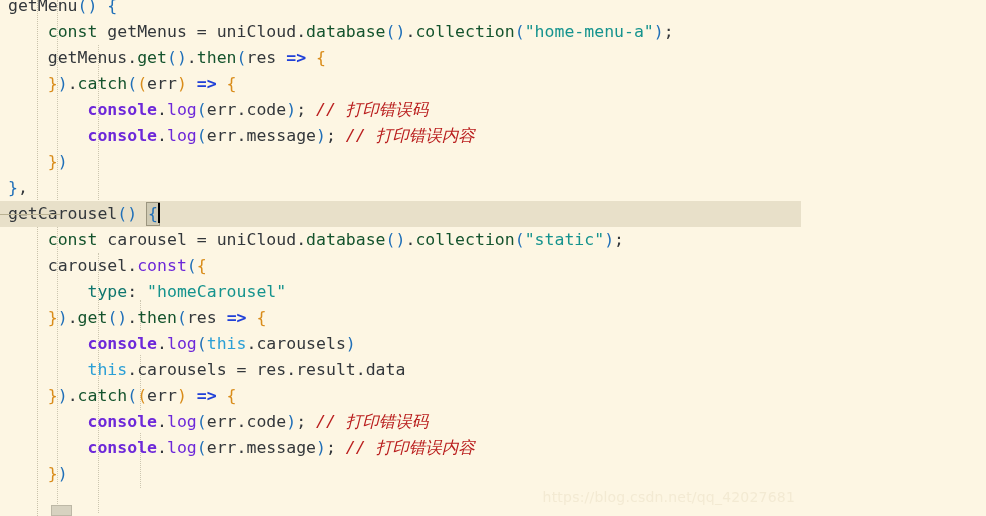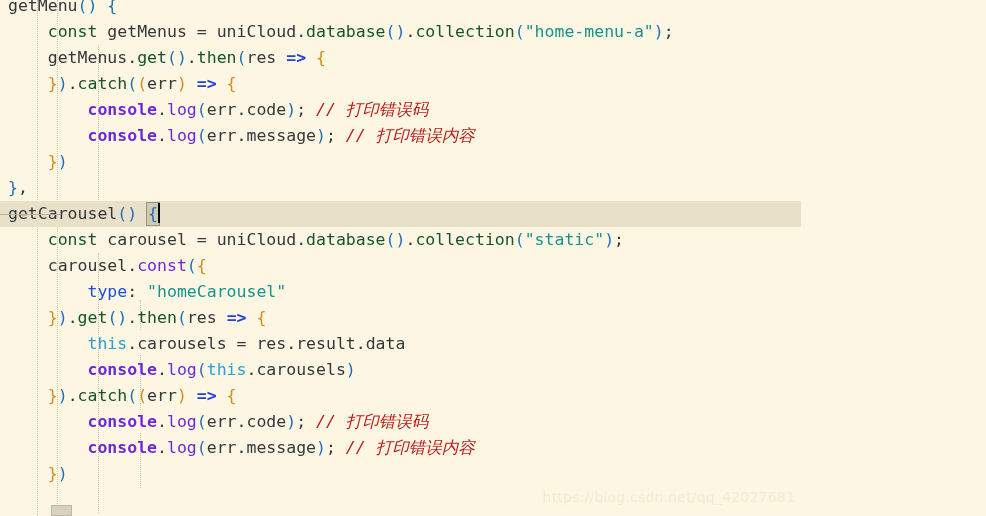--- a/index.html
+++ b/index.html
@@ -67,21 +67,21 @@
     border-top: 1px solid #b9b192;
   }
 
   
   .kw        { color: #14532d; }      
   .this      { color: #2a9fd6; }                          
   .fn        { color: #14532d; }                          
   .method    { color: #6d28d9; }                          
   .obj       { color: #6d28d9; font-weight: bold; }       
   .str       { color: #15938e; }                          
-  .key       { color: #1d4ed8; }                          
+  .key       { color: #0f766e; }                          
   .arrow     { color: #2040d8; font-weight: bold; }       
   .cmt       { color: #b91c1c; font-style: italic; }      
   .p1        { color: #1f6fb8; }                          
   .p2        { color: #d98c1a; }                          
   .plain     { color: #33373b; }
 
   
   .bracematch {
     display: inline-block;
     background: #cfcab4;
@@ -159,23 +159,23 @@
     <div class="line current"><span class="plain">getCarousel</span><span class="p1">()</span><span> </span><span class="p1 bracematch">{</span><span class="caret"></span></div>
 
     <div class="line">    <span class="kw">const</span><span> </span><span class="plain">carousel</span><span> </span><span class="plain">=</span><span> </span><span class="plain">uniCloud</span><span class="plain">.</span><span class="fn">database</span><span class="p1">()</span><span class="plain">.</span><span class="fn">collection</span><span class="p1">(</span><span class="str">"static"</span><span class="p1">)</span><span class="plain">;</span></div>
 
     <div class="line">    <span class="plain">carousel</span><span class="plain">.</span><span class="method">const</span><span class="p1">(</span><span class="p2">{</span></div>
 
     <div class="line">        <span class="key">type</span><span class="plain">:</span><span> </span><span class="str">"homeCarousel"</span></div>
 
     <div class="line">    <span class="p2">}</span><span class="p1">)</span><span class="plain">.</span><span class="fn">get</span><span class="p1">()</span><span class="plain">.</span><span class="fn">then</span><span class="p1">(</span><span class="plain">res</span><span> </span><span class="arrow">=&gt;</span><span> </span><span class="p2">{</span></div>
 
+    <div class="line">        <span class="obj">console</span><span class="plain">.</span><span class="method">log</span><span class="p1">(</span><span class="this">this</span><span class="plain">.</span><span class="plain">carousels</span><span class="p1">)</span></div>
+
     <div class="line">        <span class="this">this</span><span class="plain">.</span><span class="plain">carousels</span><span> </span><span class="plain">=</span><span> </span><span class="plain">res</span><span class="plain">.</span><span class="plain">result</span><span class="plain">.</span><span class="plain">data</span></div>
-
-    <div class="line">        <span class="obj">console</span><span class="plain">.</span><span class="method">log</span><span class="p1">(</span><span class="this">this</span><span class="plain">.</span><span class="plain">carousels</span><span class="p1">)</span></div>
 
     <div class="line">    <span class="p2">}</span><span class="p1">)</span><span class="plain">.</span><span class="fn">catch</span><span class="p1">(</span><span class="p2">(</span><span class="plain">err</span><span class="p2">)</span><span> </span><span class="arrow">=&gt;</span><span> </span><span class="p2">{</span></div>
 
     <div class="line">        <span class="obj">console</span><span class="plain">.</span><span class="method">log</span><span class="p1">(</span><span class="plain">err</span><span class="plain">.</span><span class="plain">code</span><span class="p1">)</span><span class="plain">;</span><span> </span><span class="cmt">// 打印错误码</span></div>
 
     <div class="line">        <span class="obj">console</span><span class="plain">.</span><span class="method">log</span><span class="p1">(</span><span class="plain">err</span><span class="plain">.</span><span class="plain">message</span><span class="p1">)</span><span class="plain">;</span><span> </span><span class="cmt">// 打印错误内容</span></div>
 
     <div class="line">    <span class="p2">}</span><span class="p1">)</span></div>
 
   </div>

